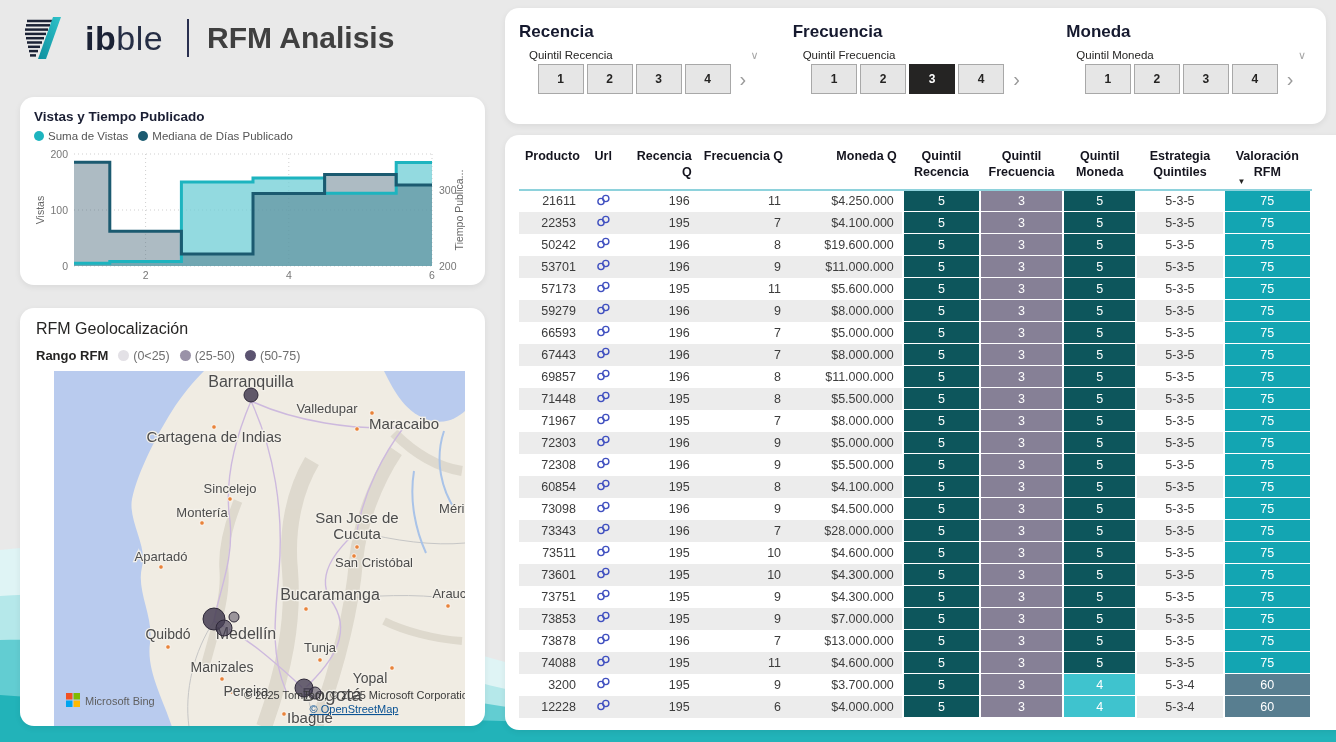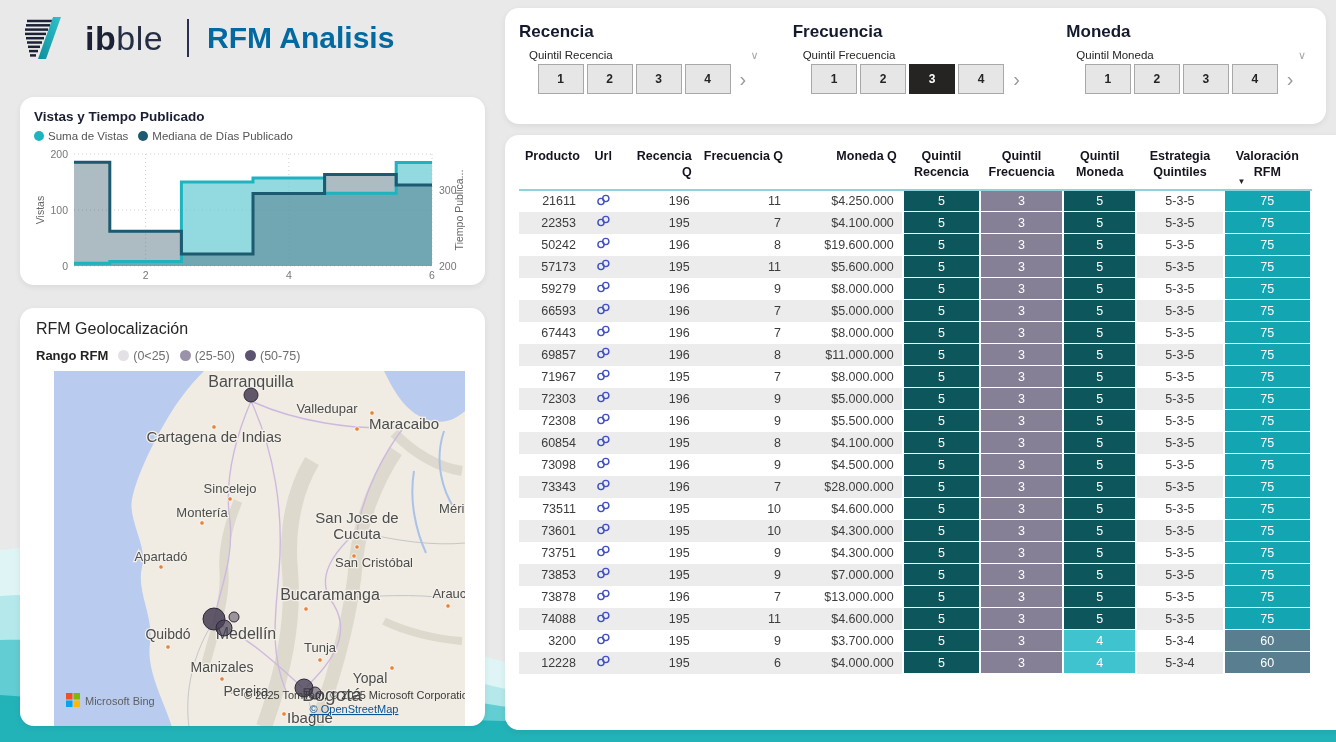--- a/index.html
+++ b/index.html
@@ -11,21 +11,21 @@
 
   
   .card { position:absolute; background:#fff; border-radius:14px; box-shadow:0 2px 6px rgba(0,0,0,.07); z-index:2; }
 
   
   .brand { position:absolute; left:24px; top:14px; height:48px; display:flex; align-items:center; z-index:2; }
   .brand .logo-text { font-size:34px; color:#1b2235; letter-spacing:.5px; margin-left:15px; }
   .brand .logo-bold { font-weight:bold; }
   .brand .logo-light { font-weight:normal; color:#262e45; }
   .brand .divider { width:2px; height:38px; background:#2a3050; margin:0 18px 0 24px; }
-  .brand .page-title { font-size:30px; font-weight:bold; color:#0369a1; }
+  .brand .page-title { font-size:30px; font-weight:bold; color:#404040; }
 
   
   #filter-card { left:505px; top:8px; width:821px; height:116px; display:flex; }
   .filter-section { flex:1; padding:10px 14px 0 14px; position:relative; }
   .filter-title { font-size:17px; font-weight:bold; color:#15192e; margin-top:4px; }
   .filter-label-row { display:flex; align-items:center; justify-content:space-between; margin:6px 6px 2px 10px; height:14px; }
   .filter-label { font-size:11.5px; color:#252423; }
   .chev-down { font-size:11px; color:#a6a6a6; }
   .qbtn-row { display:flex; align-items:center; justify-content:center; gap:3px; margin-top:2px; }
   .qbtn { width:46px; height:30px; background:#e6e6e6; border:1px solid #a8a8a8; display:flex; align-items:center; justify-content:center;
@@ -362,20 +362,35 @@
           <td class="plain r">196</td>
           <td class="plain r">8</td>
           <td class="plain r">$19.600.000</td>
           <td class="colored" style="background: rgb(13, 86, 92);">5</td>
           <td class="colored" style="background: rgb(134, 128, 150);">3</td>
           <td class="colored" style="background: rgb(13, 86, 92);">5</td>
           <td class="plain c">5-3-5</td>
           <td class="colored" style="background: rgb(19, 165, 178);">75</td>
         </tr>
         <tr>
+          <td class="plain r">53701</td>
+          <td class="plain c"><svg width="15" height="12" viewBox="0 0 15 12">
+              <circle cx="5" cy="7.5" r="3.1" fill="none" stroke="#4050c0" stroke-width="1.4"></circle>
+              <circle cx="9.8" cy="4.5" r="3.1" fill="none" stroke="#4050c0" stroke-width="1.4"></circle>
+            </svg></td>
+          <td class="plain r">196</td>
+          <td class="plain r">9</td>
+          <td class="plain r">$11.000.000</td>
+          <td class="colored" style="background: rgb(13, 86, 92);">5</td>
+          <td class="colored" style="background: rgb(134, 128, 150);">3</td>
+          <td class="colored" style="background: rgb(13, 86, 92);">5</td>
+          <td class="plain c">5-3-5</td>
+          <td class="colored" style="background: rgb(19, 165, 178);">75</td>
+        </tr>
+        <tr>
           <td class="plain r">57173</td>
           <td class="plain c"><svg width="15" height="12" viewBox="0 0 15 12">
               <circle cx="5" cy="7.5" r="3.1" fill="none" stroke="#4050c0" stroke-width="1.4"></circle>
               <circle cx="9.8" cy="4.5" r="3.1" fill="none" stroke="#4050c0" stroke-width="1.4"></circle>
             </svg></td>
           <td class="plain r">195</td>
           <td class="plain r">11</td>
           <td class="plain r">$5.600.000</td>
           <td class="colored" style="background: rgb(13, 86, 92);">5</td>
           <td class="colored" style="background: rgb(134, 128, 150);">3</td>
@@ -430,20 +445,35 @@
         </tr>
         <tr>
           <td class="plain r">69857</td>
           <td class="plain c"><svg width="15" height="12" viewBox="0 0 15 12">
               <circle cx="5" cy="7.5" r="3.1" fill="none" stroke="#4050c0" stroke-width="1.4"></circle>
               <circle cx="9.8" cy="4.5" r="3.1" fill="none" stroke="#4050c0" stroke-width="1.4"></circle>
             </svg></td>
           <td class="plain r">196</td>
           <td class="plain r">8</td>
           <td class="plain r">$11.000.000</td>
+          <td class="colored" style="background: rgb(13, 86, 92);">5</td>
+          <td class="colored" style="background: rgb(134, 128, 150);">3</td>
+          <td class="colored" style="background: rgb(13, 86, 92);">5</td>
+          <td class="plain c">5-3-5</td>
+          <td class="colored" style="background: rgb(19, 165, 178);">75</td>
+        </tr>
+        <tr>
+          <td class="plain r">71448</td>
+          <td class="plain c"><svg width="15" height="12" viewBox="0 0 15 12">
+              <circle cx="5" cy="7.5" r="3.1" fill="none" stroke="#4050c0" stroke-width="1.4"></circle>
+              <circle cx="9.8" cy="4.5" r="3.1" fill="none" stroke="#4050c0" stroke-width="1.4"></circle>
+            </svg></td>
+          <td class="plain r">195</td>
+          <td class="plain r">8</td>
+          <td class="plain r">$5.500.000</td>
           <td class="colored" style="background: rgb(13, 86, 92);">5</td>
           <td class="colored" style="background: rgb(134, 128, 150);">3</td>
           <td class="colored" style="background: rgb(13, 86, 92);">5</td>
           <td class="plain c">5-3-5</td>
           <td class="colored" style="background: rgb(19, 165, 178);">75</td>
         </tr>
         <tr>
           <td class="plain r">71967</td>
           <td class="plain c"><svg width="15" height="12" viewBox="0 0 15 12">
               <circle cx="5" cy="7.5" r="3.1" fill="none" stroke="#4050c0" stroke-width="1.4"></circle>

